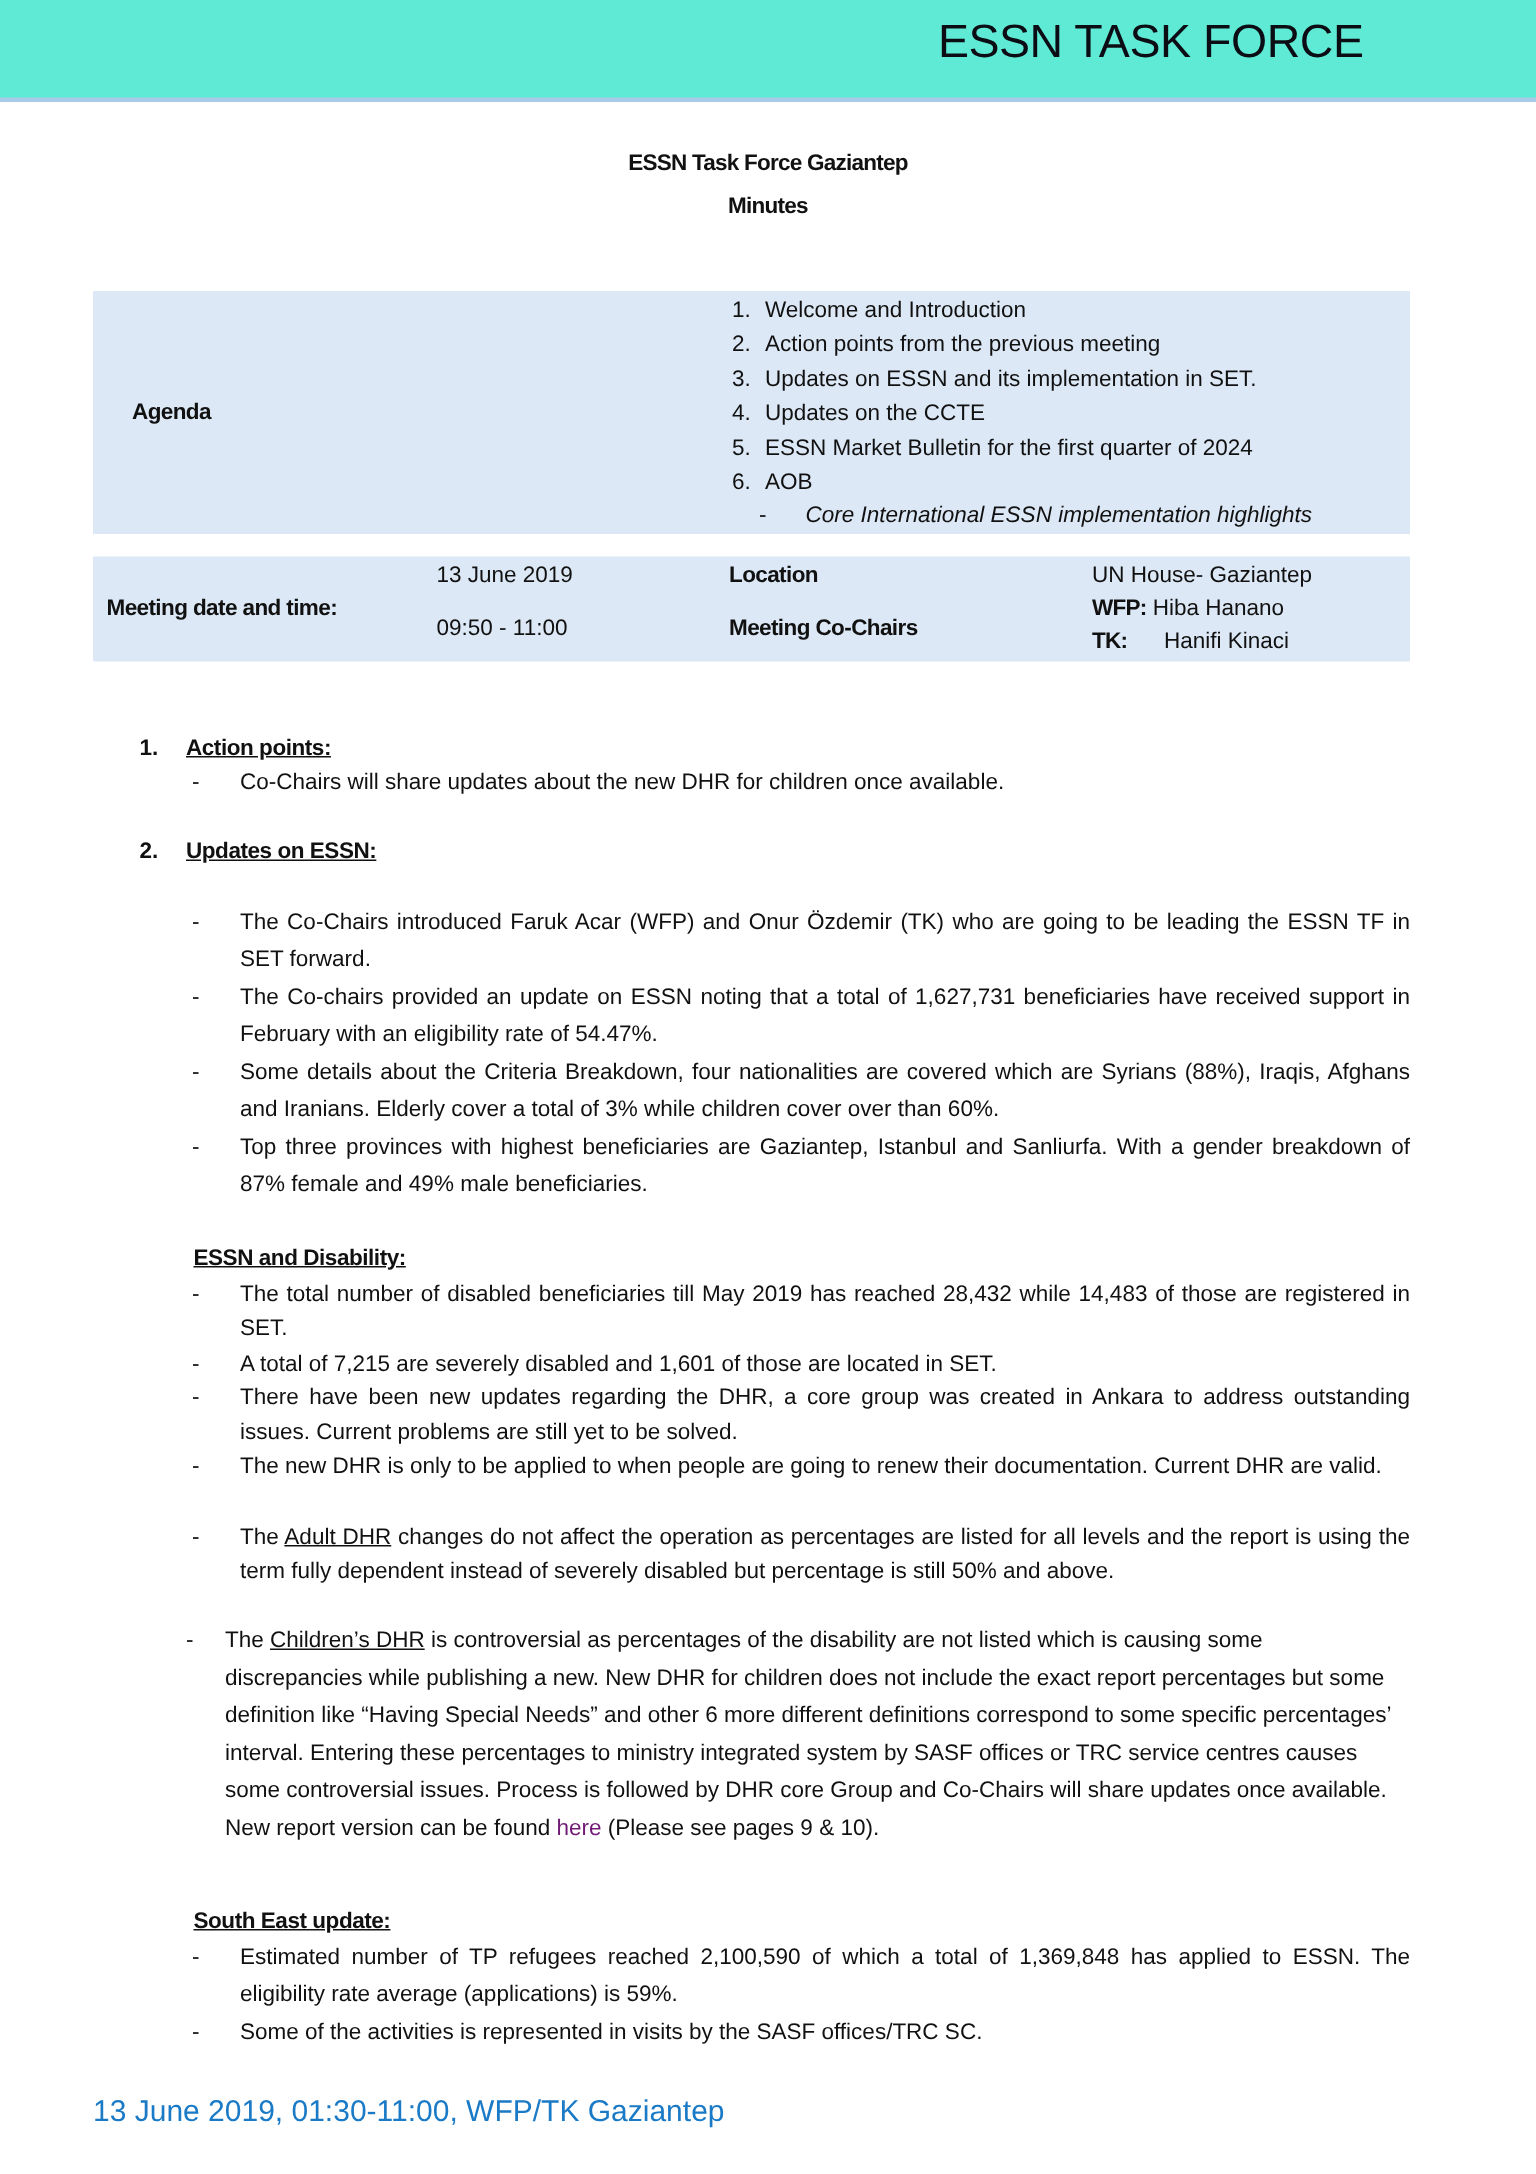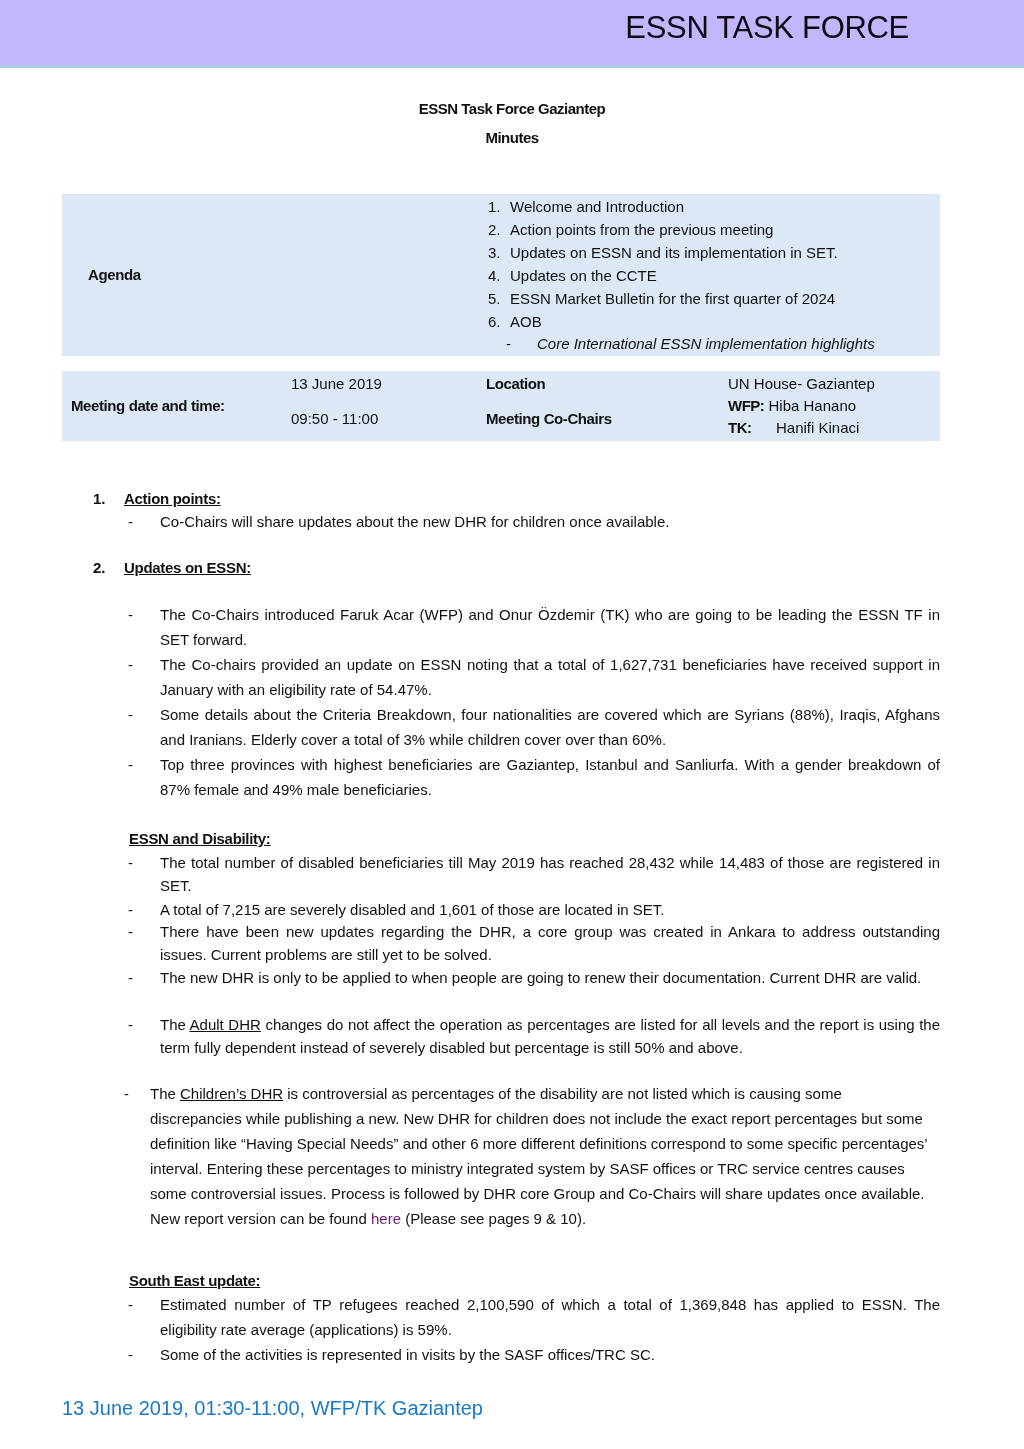--- a/index.html
+++ b/index.html
@@ -2,21 +2,21 @@
 <html><head>
 <meta charset="utf-8">
 <style>
   html, body { margin: 0; padding: 0; background: #ffffff; }
   body {
     width: 1024px; height: 1449px; position: relative; overflow: hidden;
     font-family: "Liberation Sans", sans-serif; color: #111; font-size: 15px;
   }
   .header-bar {
     position: absolute; left: 0; top: 0; width: 1024px; height: 65px;
-    background: #c4b5fd; border-bottom: 3px solid #a9cbe8;
+    background: #5eead4; border-bottom: 3px solid #a9cbe8;
   }
   .header-title {
     position: absolute; right: 115px; top: 10px; font-size: 31px; color: #0c0c14;
     letter-spacing: -0.3px;
   }
   .doc-title {
     position: absolute; left: 0; width: 1024px; text-align: center;
     font-weight: bold; font-size: 15px; letter-spacing: -0.5px;
   }
   .t1 { top: 100px; }
@@ -90,21 +90,21 @@
   </div>
 
 <div class="section-num" style="top:559px;">2.</div>
 <div class="section-head" style="top:559px;">Updates on ESSN:</div>
 <div class="bullet" style="top:603px;">
     <span class="dash">-</span>
     <span class="txt">The Co-Chairs introduced Faruk Acar (WFP) and Onur Özdemir (TK) who are going to be leading the ESSN TF in SET forward.</span>
   </div>
 <div class="bullet" style="top:653px;">
     <span class="dash">-</span>
-    <span class="txt">The Co-chairs provided an update on ESSN noting that a total of 1,627,731 beneficiaries have received support in January with an eligibility rate of 54.47%.</span>
+    <span class="txt">The Co-chairs provided an update on ESSN noting that a total of 1,627,731 beneficiaries have received support in February with an eligibility rate of 54.47%.</span>
   </div>
 <div class="bullet" style="top:703px;">
     <span class="dash">-</span>
     <span class="txt">Some details about the Criteria Breakdown, four nationalities are covered which are Syrians (88%), Iraqis, Afghans and Iranians. Elderly cover a total of 3% while children cover over than 60%.</span>
   </div>
 <div class="bullet" style="top:753px;">
     <span class="dash">-</span>
     <span class="txt">Top three provinces with highest beneficiaries are Gaziantep, Istanbul and Sanliurfa. With a gender breakdown of 87% female and 49% male beneficiaries.</span>
   </div>
 

